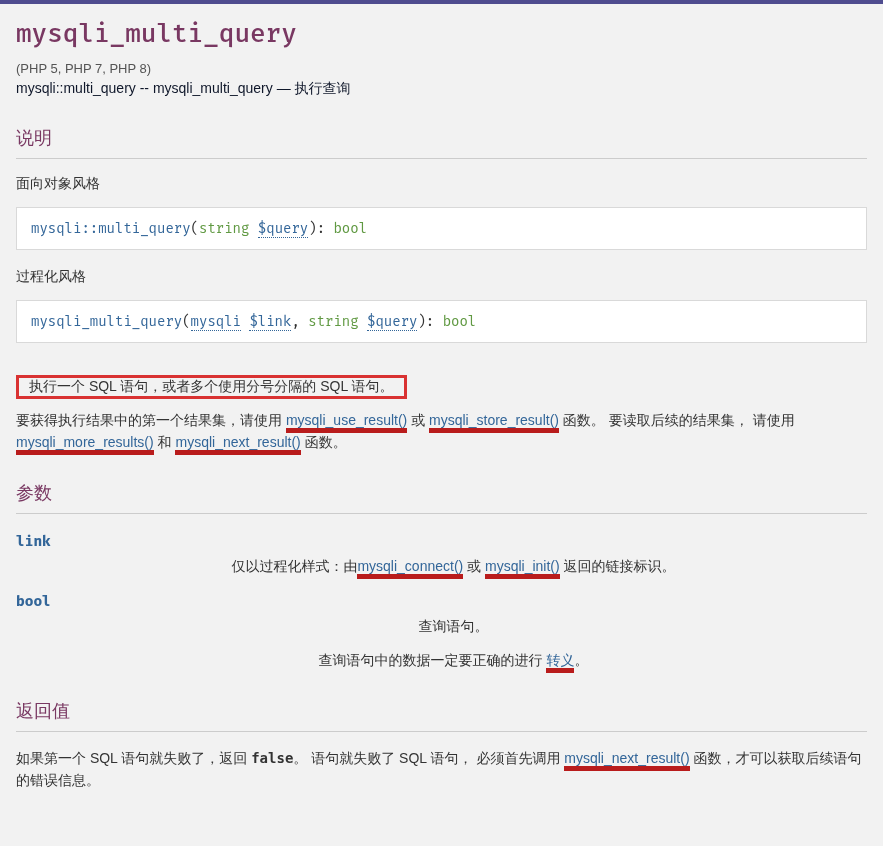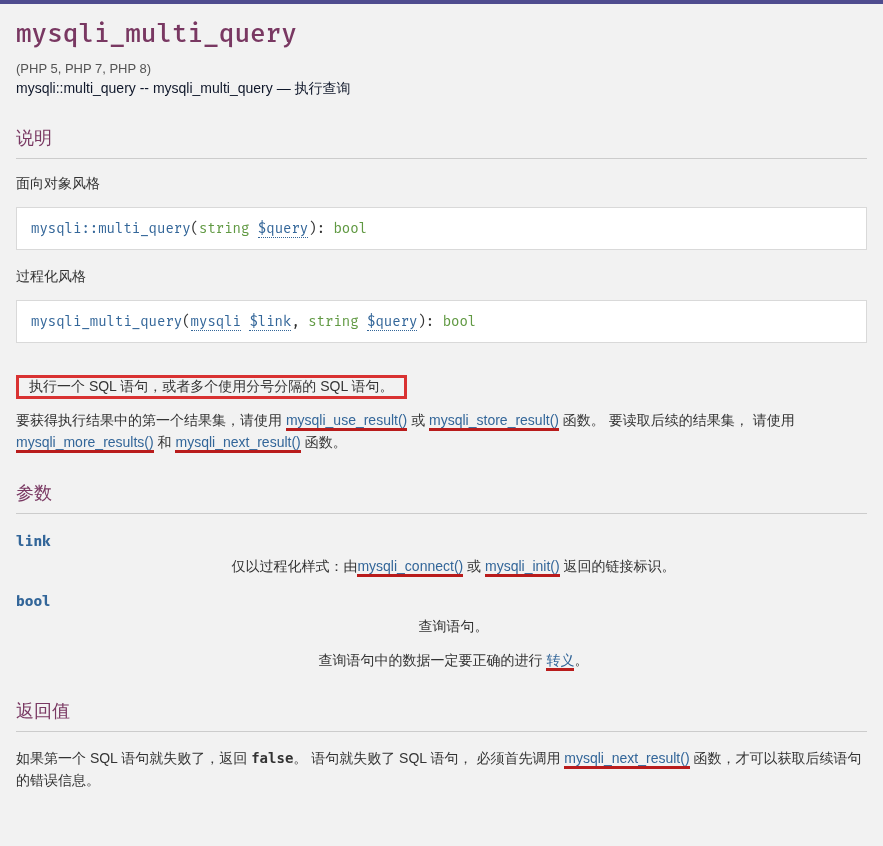--- a/index.html
+++ b/index.html
@@ -68,21 +68,21 @@
     border: 3px solid #d93232;
     padding: 0 10px;
     margin: 14px 0 1px 0;
     display: inline-block;
     font-size: 14px;
   }
   p.para { font-size: 14px; margin: 10px 0 14px 0; line-height: 1.55; }
   a.doc-link {
     color: #336699;
     text-decoration: none;
-    border-bottom: 3px solid #b91c1c;
+    border-bottom: 5px solid #b91c1c;
   }
   dl.param-list { margin: 18px 0; }
   dl.param-list dt {
     font-family: "Fira Mono", Consolas, Monaco, monospace;
     color: #336699;
     font-weight: 600;
     margin-top: 14px;
     font-size: 14.5px;
   }
   dl.param-list dd {

